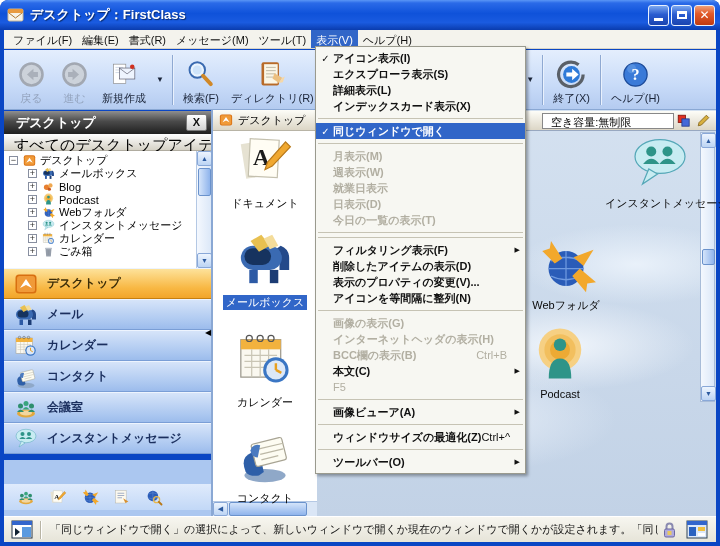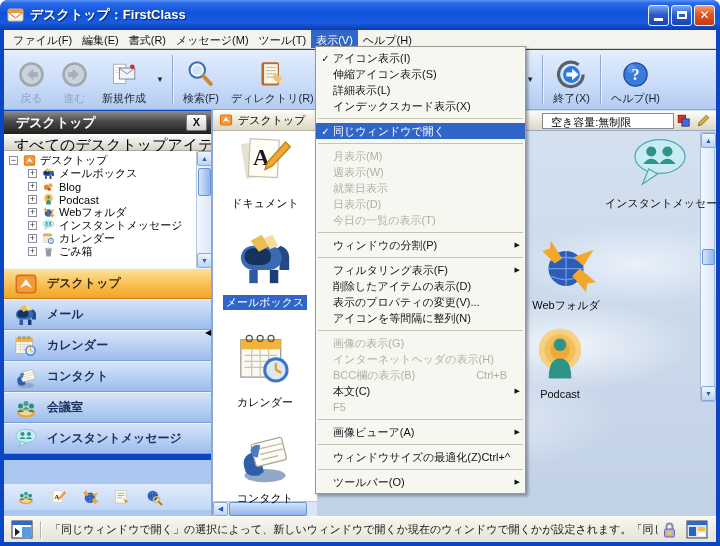--- a/index.html
+++ b/index.html
@@ -115,21 +115,21 @@
   .dt-icon:nth-of-type(5) { left:188px; top:216px; }
   .dt-label { white-space:nowrap; }
   .dt-vscroll { position:absolute; right:1px; top:22px; width:15px; height:270px;
     background:linear-gradient(90deg,#f4f8fe,#dce8f8); border:1px solid #a8bcd8; }
 
   
   .view-menu { position:absolute; left:315px; top:46px; width:211px; background:#f7f7f2;
     border:1px solid #9a9a8e; box-shadow:2px 2px 3px rgba(0,0,0,0.35); padding:3px 0; z-index:50; }
   .vm-item { display:flex; align-items:center; height:16px; font-size:11px; color:#111; padding:0 2px; position:relative; white-space:nowrap; }
   .vm-check { width:15px; text-align:center; font-size:10px; flex:none; }
-  .vm-label { flex:1; }
+  .vm-label { flex:1;font-weight:bold; }
   .vm-shortcut { margin-right:16px; }
   .vm-arrow { position:absolute; right:5px; font-size:7px; top:4px; }
   .vm-item.hl { background:#3166c8; color:#fff; }
   .vm-item.dis { color:#b2afa2; }
   .vm-sep { height:1px; background:#c6c3b4; margin:4px 2px; }
 
   
   .statusbar { position:absolute; left:4px; right:4px; top:516px; height:26px;
     background:linear-gradient(#f7f6f0,#e6e4d8); border-top:1px solid #fff; display:flex; align-items:center; }
   .sb-icon { margin:0 7px; width:22px; height:19px; }
@@ -607,21 +607,21 @@
           </svg></span><div class="dt-label">メモ</div></div>
     </div>
 
   <div class="view-menu" id="view-menu">
       <div class="vm-item">
         <span class="vm-check">✓</span>
         <span class="vm-label">アイコン表示(I)</span>
       </div>
       <div class="vm-item">
         <span class="vm-check"></span>
-        <span class="vm-label">伸縮アイコン表示(S)</span>
+        <span class="vm-label">エクスプローラ表示(S)</span>
       </div>
       <div class="vm-item">
         <span class="vm-check"></span>
         <span class="vm-label">詳細表示(L)</span>
       </div>
       <div class="vm-item">
         <span class="vm-check"></span>
         <span class="vm-label">インデックスカード表示(X)</span>
       </div>
       <div class="vm-sep"></div>
@@ -644,25 +644,20 @@
       </div>
       <div class="vm-item dis">
         <span class="vm-check"></span>
         <span class="vm-label">日表示(D)</span>
       </div>
       <div class="vm-item dis">
         <span class="vm-check"></span>
         <span class="vm-label">今日の一覧の表示(T)</span>
       </div>
       <div class="vm-sep"></div>
-      <div class="vm-item">
-        <span class="vm-check"></span>
-        <span class="vm-label">ウィンドウの分割(P)</span>
-        <span class="vm-arrow">▶</span>
-      </div>
       <div class="vm-sep"></div>
       <div class="vm-item">
         <span class="vm-check"></span>
         <span class="vm-label">フィルタリング表示(F)</span>
         <span class="vm-arrow">▶</span>
       </div>
       <div class="vm-item">
         <span class="vm-check"></span>
         <span class="vm-label">削除したアイテムの表示(D)</span>
       </div>

